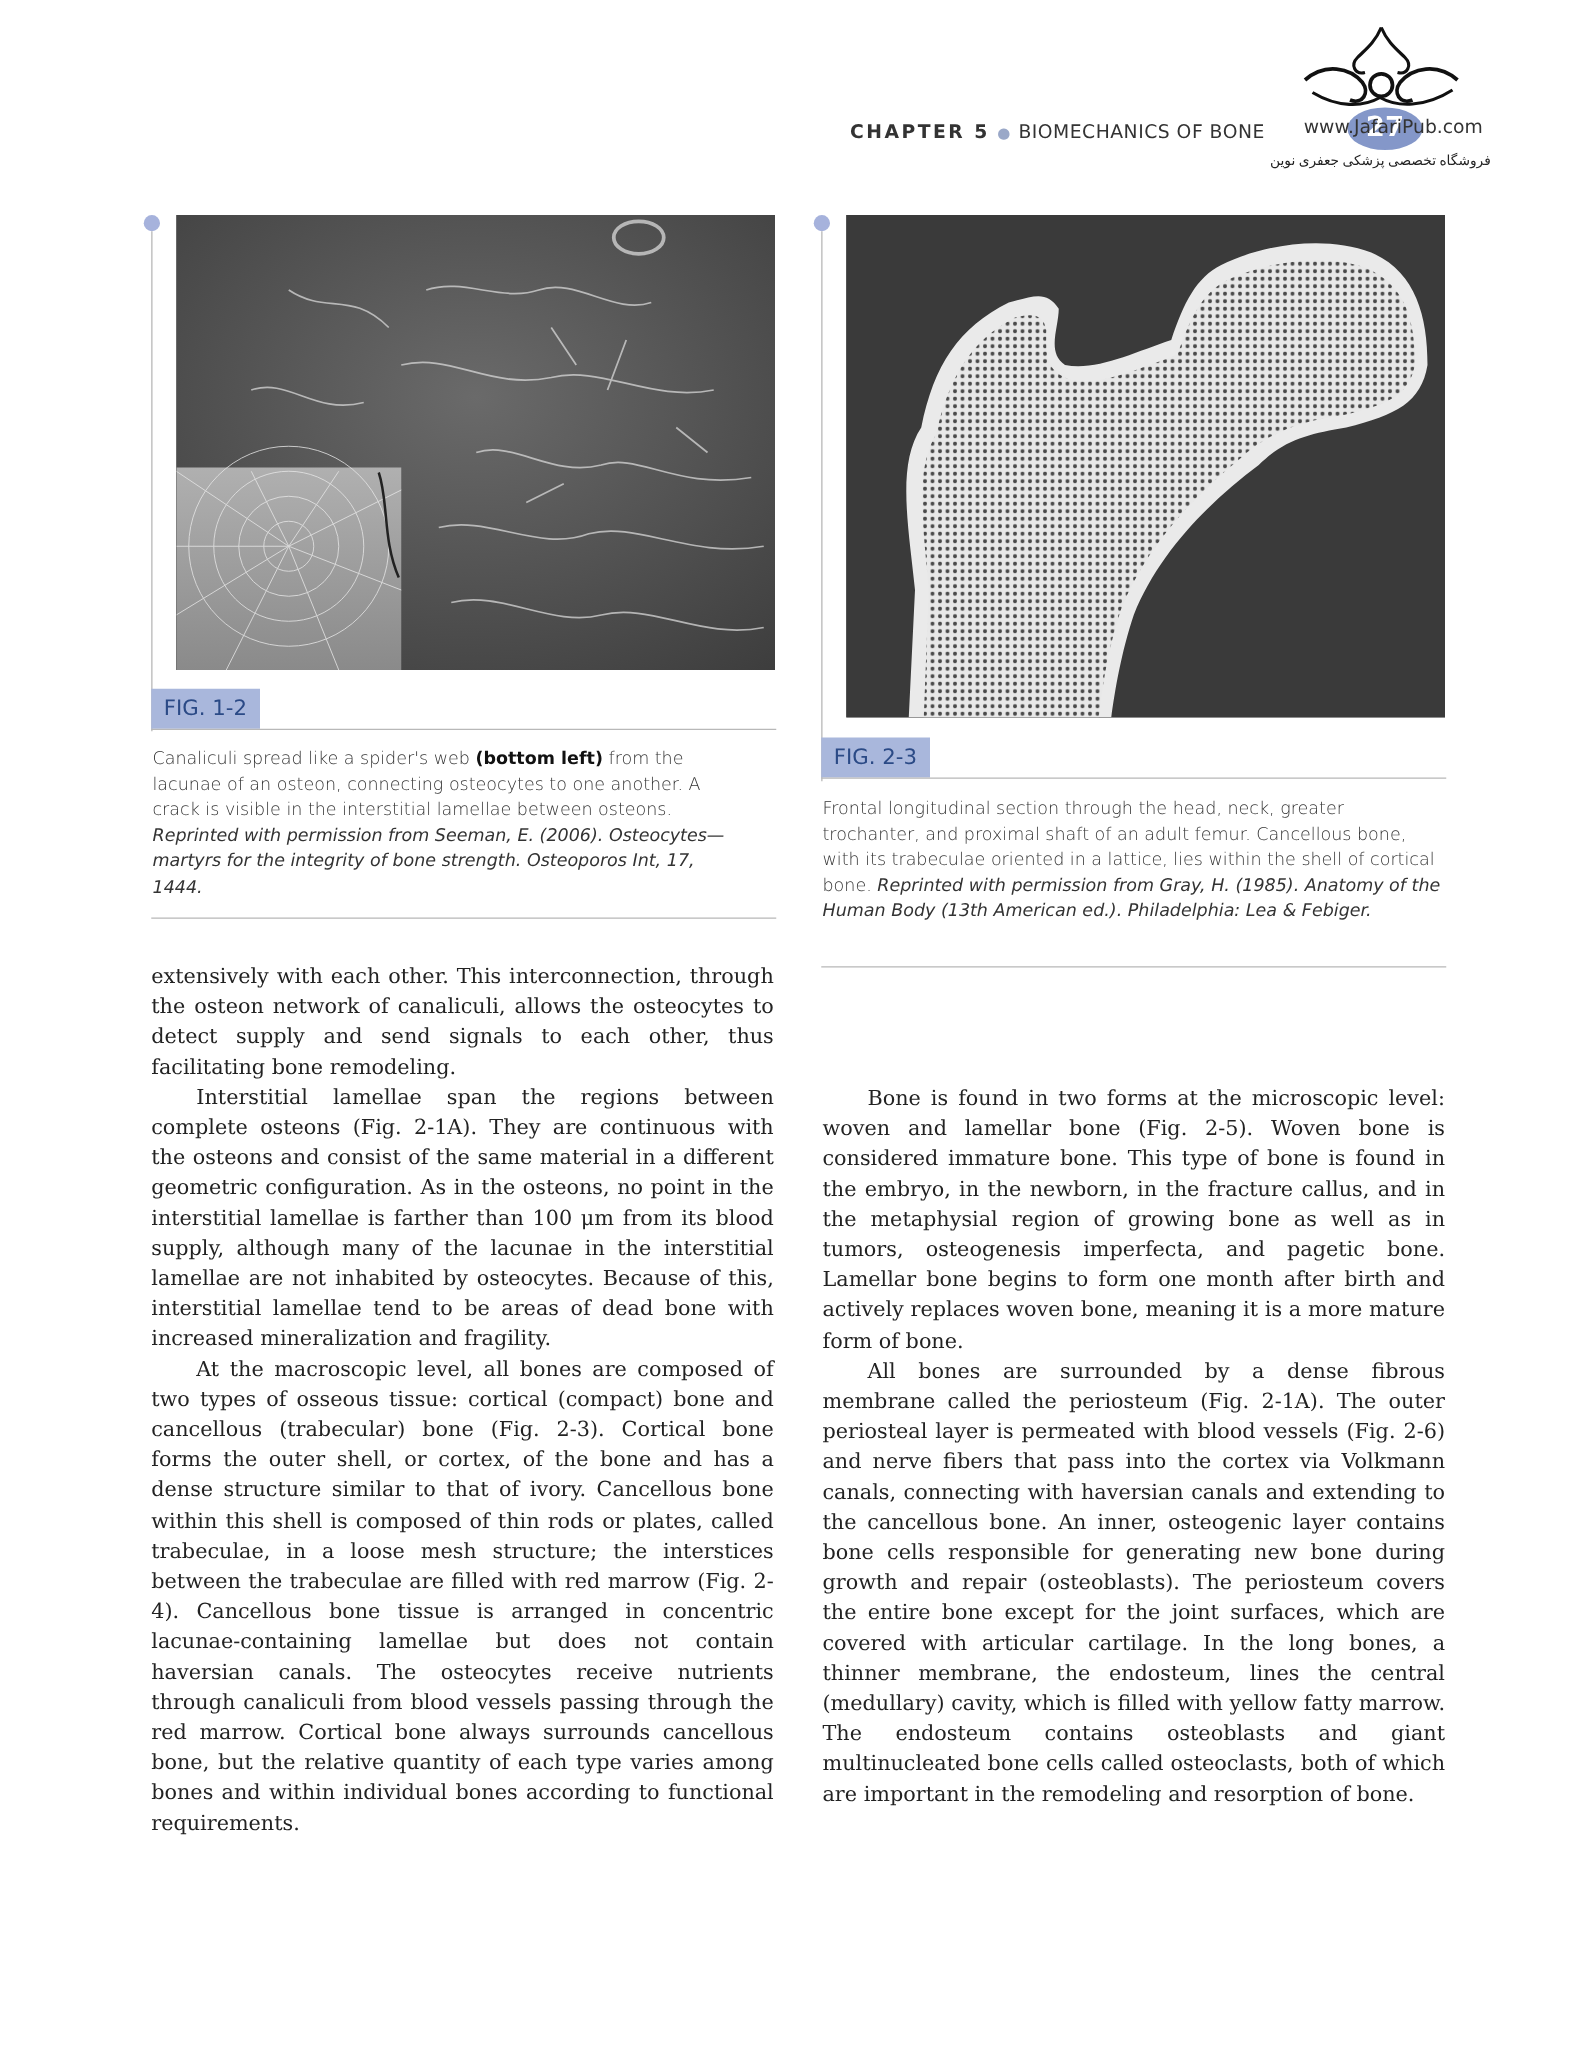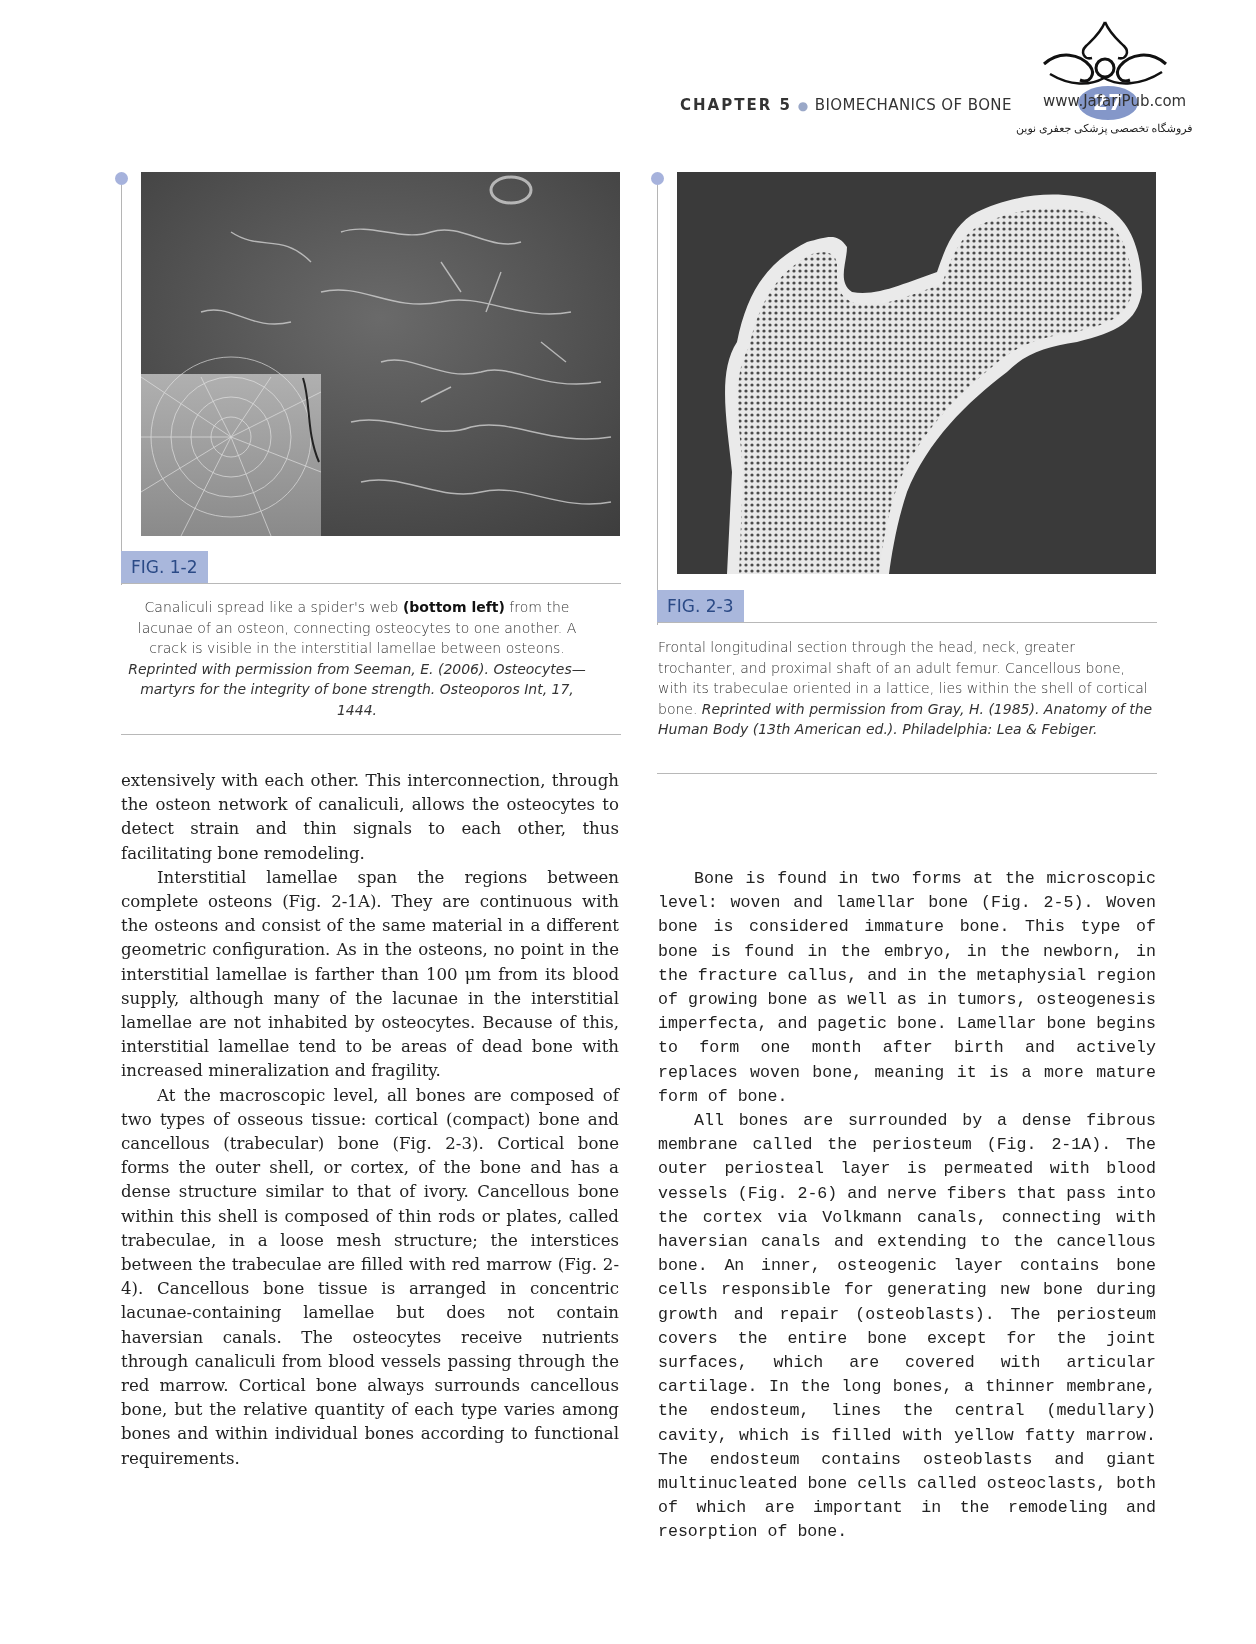--- a/index.html
+++ b/index.html
@@ -105,21 +105,21 @@
           <circle cx="90" cy="265" r="40"></circle>
         <circle cx="90" cy="265" r="60"></circle>
           <circle cx="90" cy="265" r="80"></circle>
         <path d="M90 265 L0 205 M90 265 L60 205 M90 265 L130 205 M90 265 L180 220 M90 265 L180 300 M90 265 L130 364 M90 265 L40 364 M90 265 L0 320 M90 265 L0 265"></path>
       </g>
       <path d="M162 206 C170 230 165 260 178 290" stroke="#222" stroke-width="2" fill="none"></path>
     </svg>
   </div>
   <div class="fig-label" style="left:121px; top:551px;">FIG. 1-2</div>
   <div class="fig-hline" style="left:121px; top:583px; width:500px;"></div>
-  <div class="caption" style="left:122px; top:597px; width:470px;text-align:center;">
+  <div class="caption" style="left:122px; top:597px; width:470px;">
     <span>Canaliculi spread like a spider's web </span><b>(bottom left)</b><span> from the lacunae of an osteon, connecting osteocytes to one another. A crack is visible in the interstitial lamellae between osteons. </span><i>Reprinted with permission from Seeman, E. (2006). Osteocytes—martyrs for the integrity of bone strength. Osteoporos Int, 17, 1444.</i>
   </div>
   <div class="fig-hline" style="left:121px; top:734px; width:500px;"></div>
 </div>
 
 <div>
   <div class="fig-dot" style="left:651px; top:172px;"></div>
   <div class="fig-vline" style="left:657px; top:185px; height:440px;"></div>
   <div class="photo" style="left:677px; top:172px; width:479px; height:402px; background:#333;">
     <svg width="479" height="402" viewBox="0 0 479 402">
@@ -136,21 +136,21 @@
   </div>
   <div class="fig-label" style="left:657px; top:590px;">FIG. 2-3</div>
   <div class="fig-hline" style="left:657px; top:622px; width:500px;"></div>
   <div class="caption" style="left:658px; top:637px; width:498px;">
     <span>Frontal longitudinal section through the head, neck, greater trochanter, and proximal shaft of an adult femur. Cancellous bone, with its trabeculae oriented in a lattice, lies within the shell of cortical bone. </span><i>Reprinted with permission from Gray, H. (1985). Anatomy of the Human Body (13th American ed.). Philadelphia: Lea &amp; Febiger.</i>
   </div>
   <div class="fig-hline" style="left:657px; top:773px; width:500px;"></div>
 </div>
 
 <div class="col" style="left:121px; top:769px;">
-  <p>extensively with each other. This interconnection, through the osteon network of canaliculi, allows the osteocytes to detect strain and thin signals to each other, thus facilitating bone remodeling.</p>
+  <p>extensively with each other. This interconnection, through the osteon network of canaliculi, allows the osteocytes to detect supply and send signals to each other, thus facilitating bone remodeling.</p>
   <p class="indent">Interstitial lamellae span the regions between complete osteons (Fig. 2-1A). They are continuous with the osteons and consist of the same material in a different geometric configuration. As in the osteons, no point in the interstitial lamellae is farther than 100 μm from its blood supply, although many of the lacunae in the interstitial lamellae are not inhabited by osteocytes. Because of this, interstitial lamellae tend to be areas of dead bone with increased mineralization and fragility.</p>
   <p class="indent">At the macroscopic level, all bones are composed of two types of osseous tissue: cortical (compact) bone and cancellous (trabecular) bone (Fig. 2-3). Cortical bone forms the outer shell, or cortex, of the bone and has a dense structure similar to that of ivory. Cancellous bone within this shell is composed of thin rods or plates, called trabeculae, in a loose mesh structure; the interstices between the trabeculae are filled with red marrow (Fig. 2-4). Cancellous bone tissue is arranged in concentric lacunae-containing lamellae but does not contain haversian canals. The osteocytes receive nutrients through canaliculi from blood vessels passing through the red marrow. Cortical bone always surrounds cancellous bone, but the relative quantity of each type varies among bones and within individual bones according to functional requirements.</p>
 </div>
 
-<div class="col" style="left:658px; top:867px;font-family:Liberation Mono, monospace;">
+<div class="col" style="left:658px; top:867px;">
   <p class="indent">Bone is found in two forms at the microscopic level: woven and lamellar bone (Fig. 2-5). Woven bone is considered immature bone. This type of bone is found in the embryo, in the newborn, in the fracture callus, and in the metaphysial region of growing bone as well as in tumors, osteogenesis imperfecta, and pagetic bone. Lamellar bone begins to form one month after birth and actively replaces woven bone, meaning it is a more mature form of bone.</p>
   <p class="indent">All bones are surrounded by a dense fibrous membrane called the periosteum (Fig. 2-1A). The outer periosteal layer is permeated with blood vessels (Fig. 2-6) and nerve fibers that pass into the cortex via Volkmann canals, connecting with haversian canals and extending to the cancellous bone. An inner, osteogenic layer contains bone cells responsible for generating new bone during growth and repair (osteoblasts). The periosteum covers the entire bone except for the joint surfaces, which are covered with articular cartilage. In the long bones, a thinner membrane, the endosteum, lines the central (medullary) cavity, which is filled with yellow fatty marrow. The endosteum contains osteoblasts and giant multinucleated bone cells called osteoclasts, both of which are important in the remodeling and resorption of bone.</p>
 </div>
 
 </body></html>

